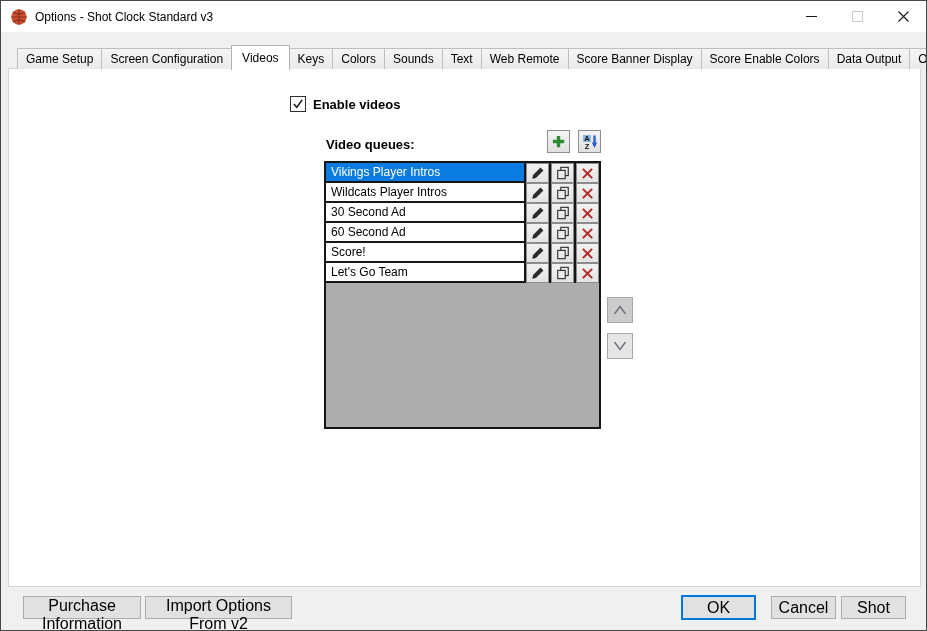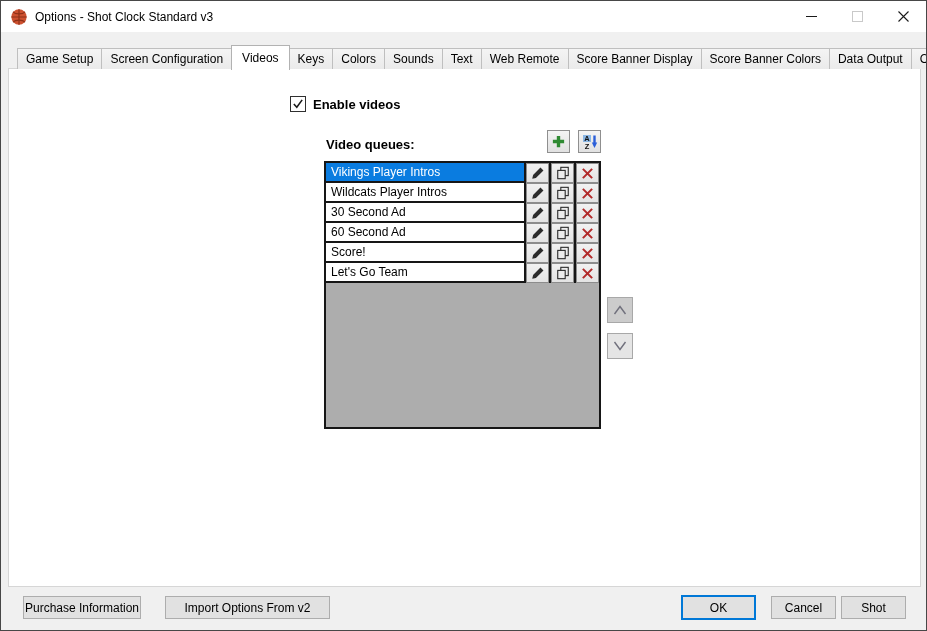--- a/index.html
+++ b/index.html
@@ -37,23 +37,23 @@
   .vrow { display: flex; height: 20px; gap: 2px; background: #161616; border-bottom: 2px solid #161616; }
   .vrow .txt { flex: 1; background: #ffffff; display: flex; align-items: center; padding-left: 5px; overflow: hidden; white-space: nowrap; }
   .vrow.selected .txt { background: #0a7ce0; color: #ffffff; }
   .row-btn { width: 23px; height: 20px; background: linear-gradient(#f1f1f1, #e3e3e3); border: 1px solid #8c8c8c; display: flex; align-items: center; justify-content: center; padding: 0; flex: 0 0 auto; }
 
   .move-btn { position: absolute; left: 606px; width: 26px; height: 26px; border: 1px solid #a8a8a8; display: flex; align-items: center; justify-content: center; padding: 0; z-index: 2; }
   .move-up { top: 296px; background: #cccccc; }
   .move-down { top: 332px; background: #e5e5e5; }
 
   
-  .btn { position: absolute; height: 23px; background: #e1e1e1; border: 1px solid #adadad; font-family: "Liberation Sans", sans-serif; font-size: 12px; z-index: 2; }
+  .btn { position: absolute; height: 23px; background: #e1e1e1; border: 1px solid #adadad; font-family: "Liberation Sans", sans-serif; font-size: 16px; z-index: 2; }
   .btn-purchase { left: 22px; top: 595px; width: 118px; }
-  .btn-import { left: 164px; top: 595px; width: 165px; }
+  .btn-import { left: 144px; top: 595px; width: 147px; }
   .btn-ok { left: 680px; top: 594px; width: 75px; height: 25px; border: 2px solid #0078d7; }
   .btn-cancel { left: 770px; top: 595px; width: 65px; }
   .btn-apply { left: 840px; top: 595px; width: 65px; }
 </style>
 </head>
 <body>
 
 <div class="window">
 
   <div class="titlebar">
@@ -85,21 +85,21 @@
   <div class="tabbar">
       <div class="tab">Game Setup</div>
       <div class="tab">Screen Configuration</div>
       <div class="tab selected">Videos</div>
       <div class="tab">Keys</div>
       <div class="tab">Colors</div>
       <div class="tab">Sounds</div>
       <div class="tab">Text</div>
       <div class="tab">Web Remote</div>
       <div class="tab">Score Banner Display</div>
-      <div class="tab">Score Banner Colors</div>
+      <div class="tab">Score Enable Colors</div>
       <div class="tab">Data Output</div>
       <div class="tab">Other</div>
     </div>
 
   <div class="panel"></div>
 
   <div class="enable-row">
     <span class="checkbox">
       <svg id="check-glyph" width="12" height="12" viewBox="0 0 13 13">
         <path d="M2 6.5l3.2 3.5L11 2" stroke="#1a1a1a" stroke-width="1.7" fill="none"></path>

